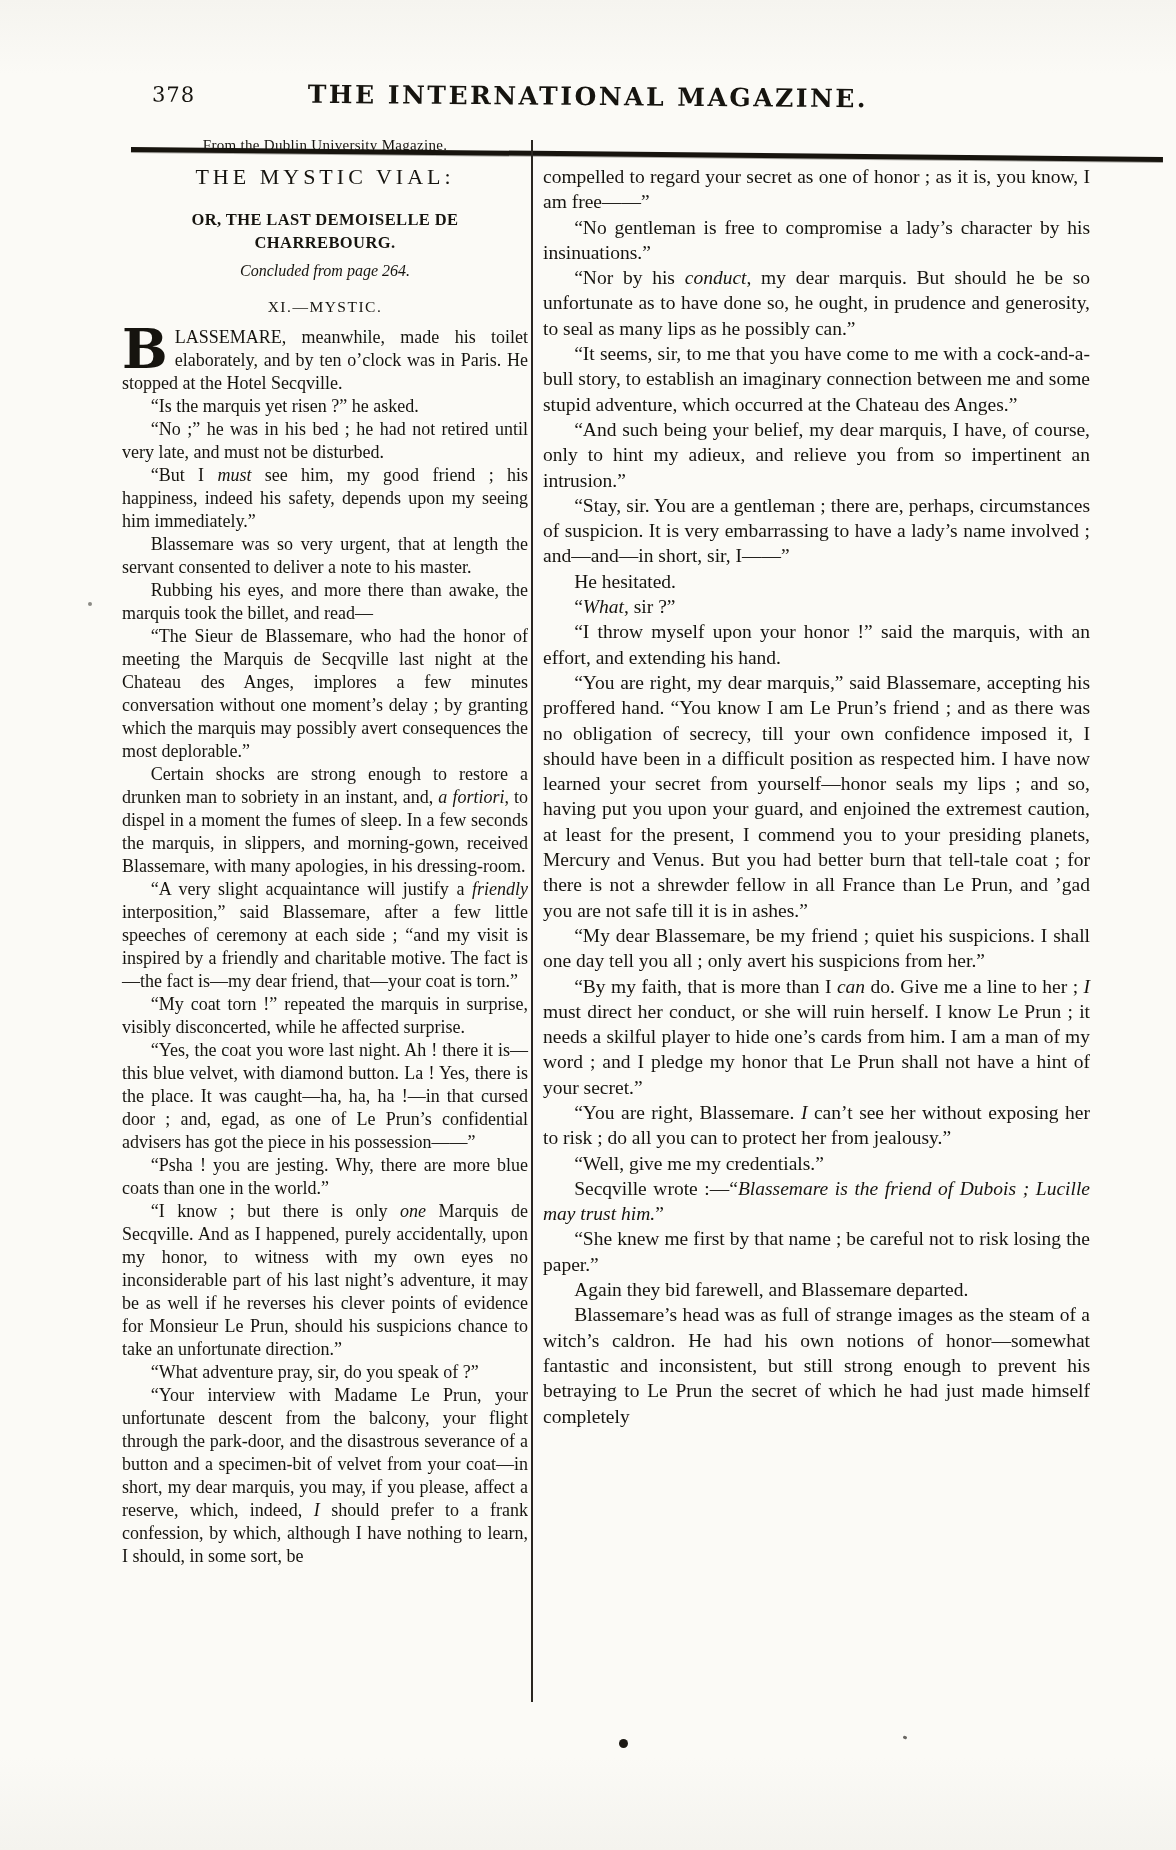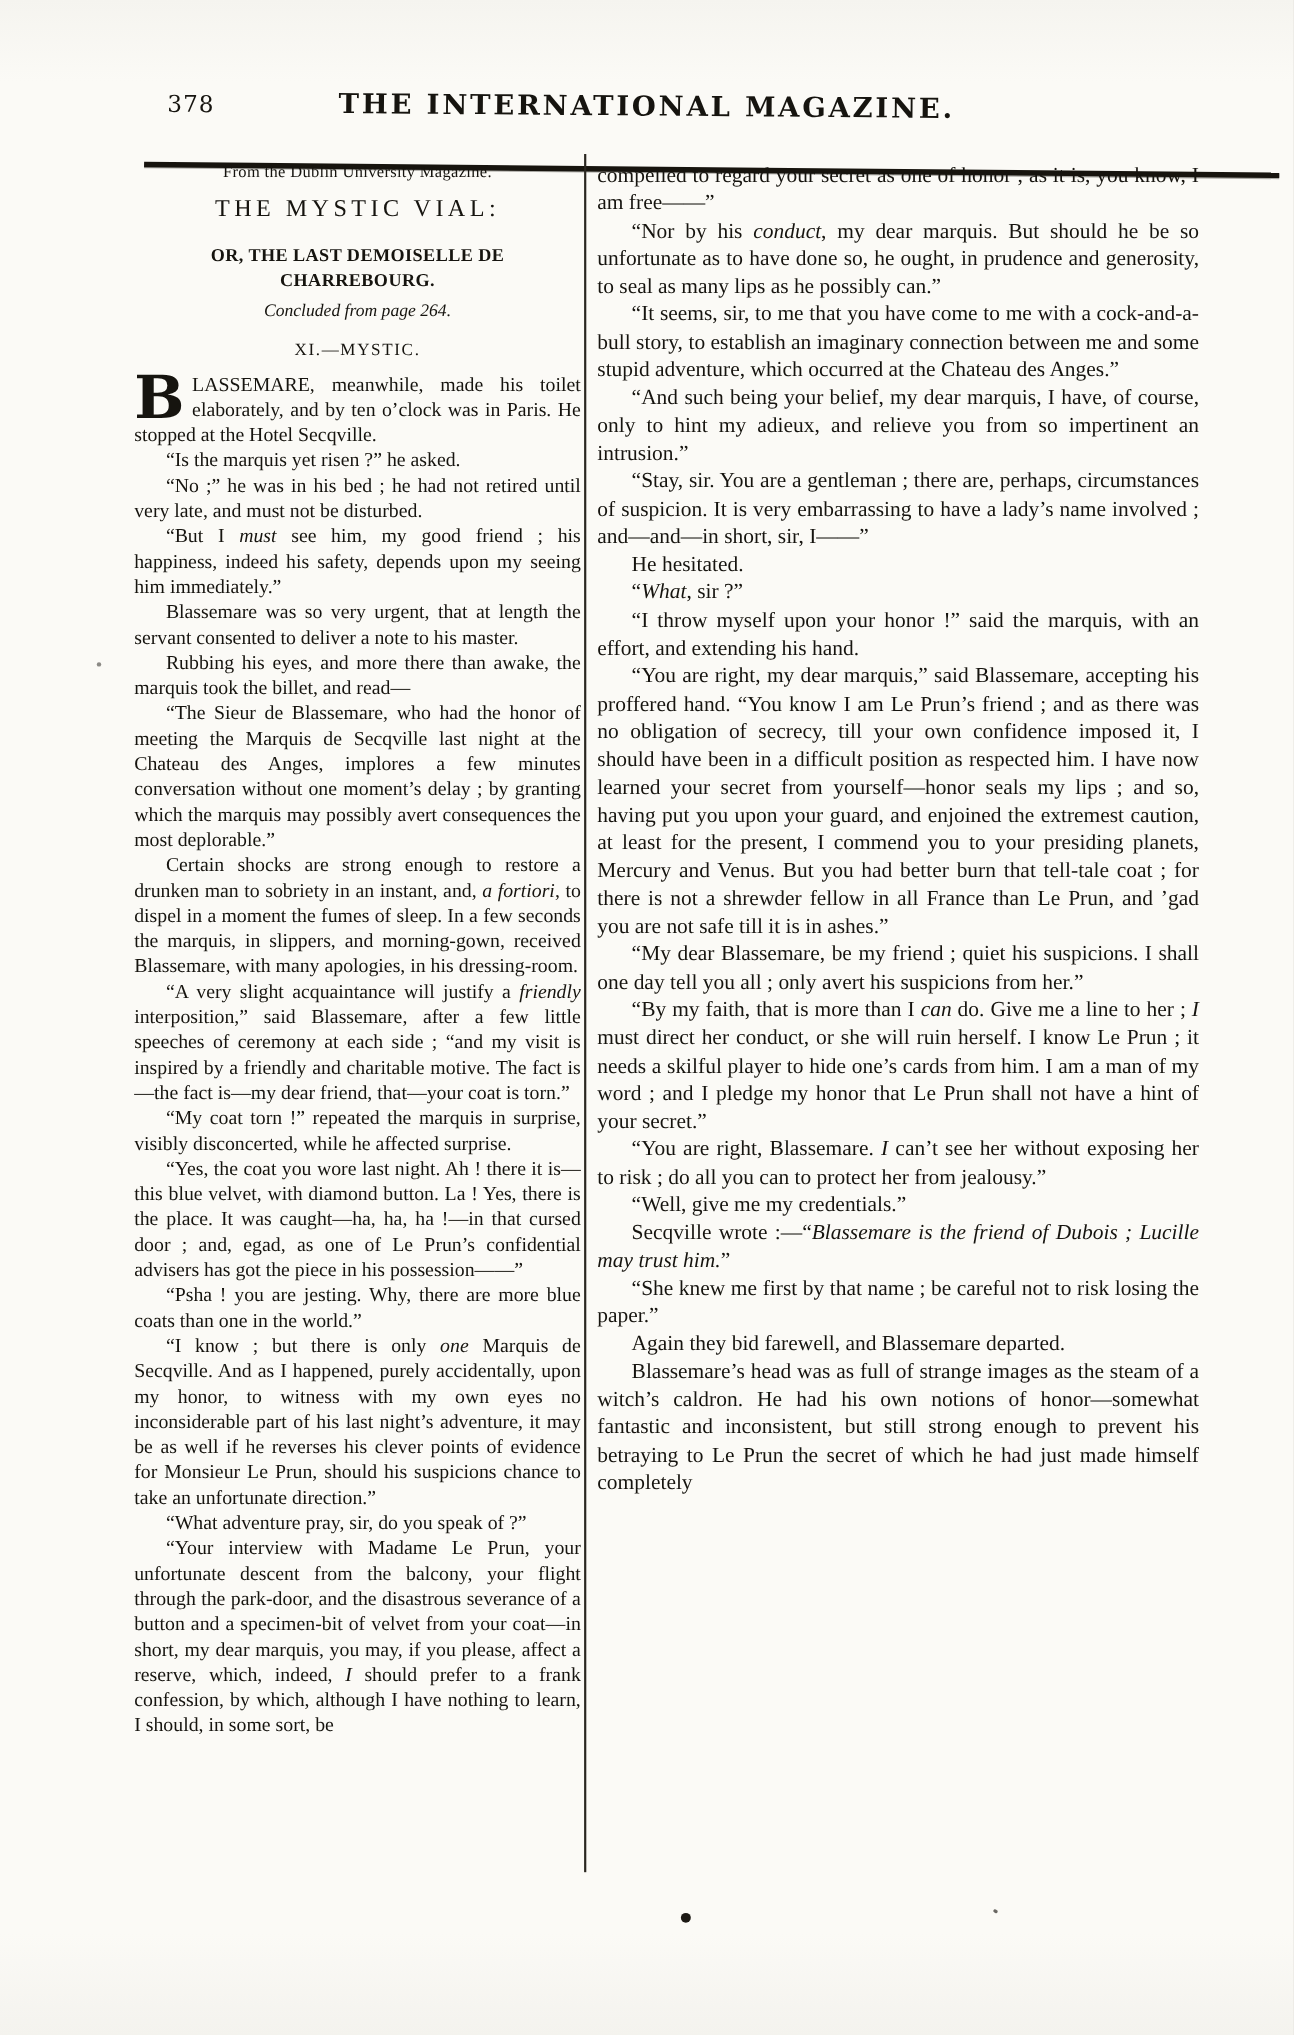--- a/index.html
+++ b/index.html
@@ -18,22 +18,22 @@
     display:block; text-align:center; font-weight:bold; font-size:25px;
     letter-spacing:2.5px; font-family:"DejaVu Serif", serif;
   }
   .head-rule {
     position:absolute; left:131px; top:147px; width:1032px; height:5px;
     background:#17140e; transform:rotate(0.55deg); transform-origin:left center;
     box-shadow:0 1px 0 rgba(23,20,14,.35);
   }
   .col-divider { position:absolute; left:531px; top:140px; height:1562px; width:2px; background:#2a2620; }
   .col { position:absolute; text-align:justify; }
-  .col-left { left:122px; top:146px; width:406px; font-size:18px; line-height:23px; }
-  .col-right { left:543px; top:147px; width:547px; font-size:19.5px; line-height:25.3px; }
+  .col-left { left:122px; top:134px; width:406px; font-size:18px; line-height:23px; }
+  .col-right { left:543px; top:164px; width:547px; font-size:19.5px; line-height:25.3px; }
   .art-head { text-align:center; margin-bottom:8px; }
   .source { font-size:15px; letter-spacing:.3px; }
   .title { font-size:22px; letter-spacing:4px; margin-top:8px; font-family:Liberation Serif, serif; }
   .subtitle { font-size:16.5px; font-weight:bold; letter-spacing:.4px; margin-top:20px; font-family:Liberation Serif, serif; }
   .note { font-size:16px; font-style:italic; margin-top:5px; }
   .chapter { font-size:15.5px; letter-spacing:1.5px; margin:13px 0 4px; }
   p { margin:0; text-indent:1.6em; }
   p.opening { text-indent:0; }
   .col-right .paras p:nth-of-type(1) { text-indent:0; }
   .dropcap {
@@ -83,20 +83,21 @@
         <p>“I know&nbsp;; but there is only <i>one</i> Marquis de Secqville.  And as I happened, purely accidentally, upon my honor, to witness with my own eyes no inconsiderable part of his last night’s adventure, it may be as well if he reverses his clever points of evidence for Monsieur Le Prun, should his suspicions chance to take an unfortunate direction.”</p>
         <p>“What adventure pray, sir, do you speak of&nbsp;?”</p>
         <p>“Your interview with Madame Le Prun, your unfortunate descent from the balcony, your flight through the park-door, and the disastrous severance of a button and a specimen-bit of velvet from your coat—in short, my dear marquis, you may, if you please, affect a reserve, which, indeed, <i>I</i> should prefer to a frank confession, by which, although I have nothing to learn, I should, in some sort, be</p>
       </div>
   </div>
 
   <div class="col col-right">
     <div class="paras">
 
     <p>compelled to regard your secret as one of honor&nbsp;; as it is, you know, I am free——”</p>
+        <p>“No gentleman is free to compromise a lady’s character by his insinuations.”</p>
         <p>“Nor by his <i>conduct</i>, my dear marquis.  But should he be so unfortunate as to have done so, he ought, in prudence and generosity, to seal as many lips as he possibly can.”</p>
         <p>“It seems, sir, to me that you have come to me with a cock-and-a-bull story, to establish an imaginary connection between me and some stupid adventure, which occurred at the Chateau des Anges.”</p>
         <p>“And such being your belief, my dear marquis, I have, of course, only to hint my adieux, and relieve you from so impertinent an intrusion.”</p>
         <p>“Stay, sir.  You are a gentleman&nbsp;; there are, perhaps, circumstances of suspicion.  It is very embarrassing to have a lady’s name involved&nbsp;; and—and—in short, sir, I——”</p>
         <p>He hesitated.</p>
         <p>“<i>What</i>, sir&nbsp;?”</p>
         <p>“I throw myself upon your honor&nbsp;!” said the marquis, with an effort, and extending his hand.</p>
         <p>“You are right, my dear marquis,” said Blassemare, accepting his proffered hand.  “You know I am Le Prun’s friend&nbsp;; and as there was no obligation of secrecy, till your own confidence imposed it, I should have been in a difficult position as respected him.  I have now learned your secret from yourself—honor seals my lips&nbsp;; and so, having put you upon your guard, and enjoined the extremest caution, at least for the present, I commend you to your presiding planets, Mercury and Venus.  But you had better burn that tell-tale coat&nbsp;; for there is not a shrewder fellow in all France than Le Prun, and ’gad you are not safe till it is in ashes.”</p>
         <p>“My dear Blassemare, be my friend&nbsp;; quiet his suspicions.  I shall one day tell you all&nbsp;; only avert his suspicions from her.”</p>
         <p>“By my faith, that is more than I <i>can</i> do.  Give me a line to her&nbsp;; <i>I</i> must direct her conduct, or she will ruin herself.  I know Le Prun&nbsp;; it needs a skilful player to hide one’s cards from him.  I am a man of my word&nbsp;; and I pledge my honor that Le Prun shall not have a hint of your secret.”</p>

